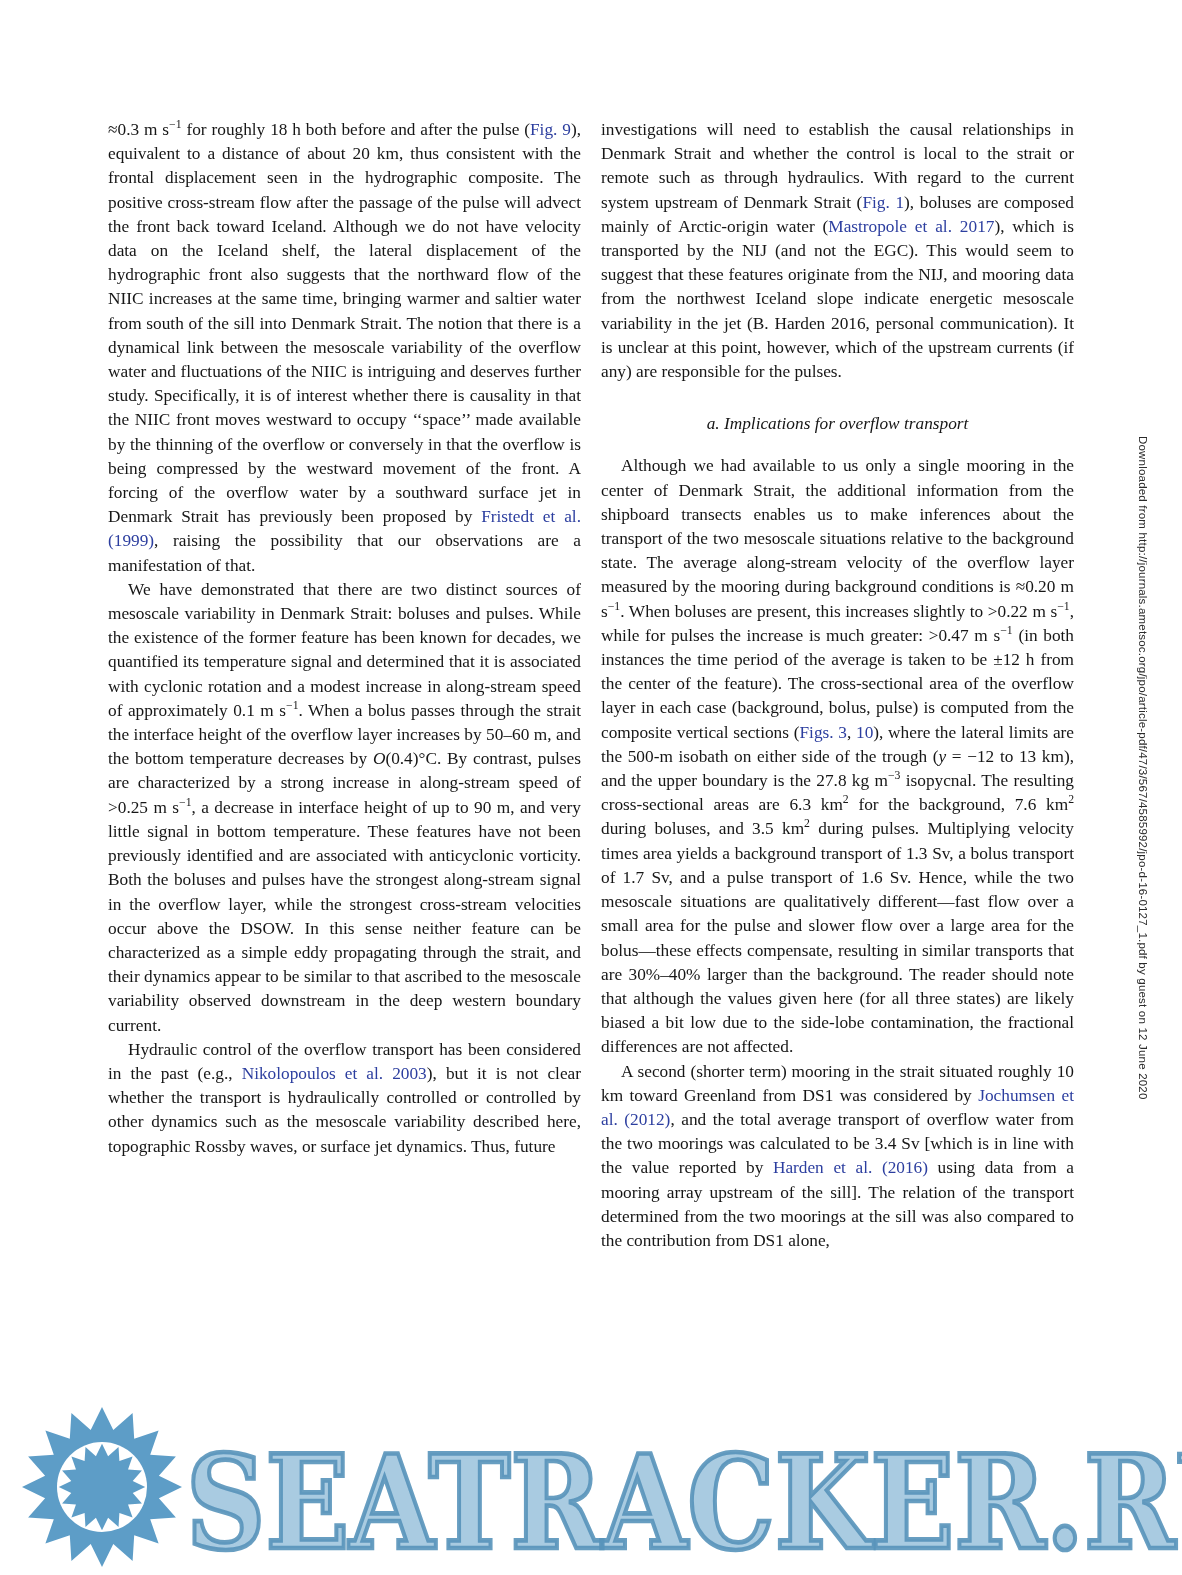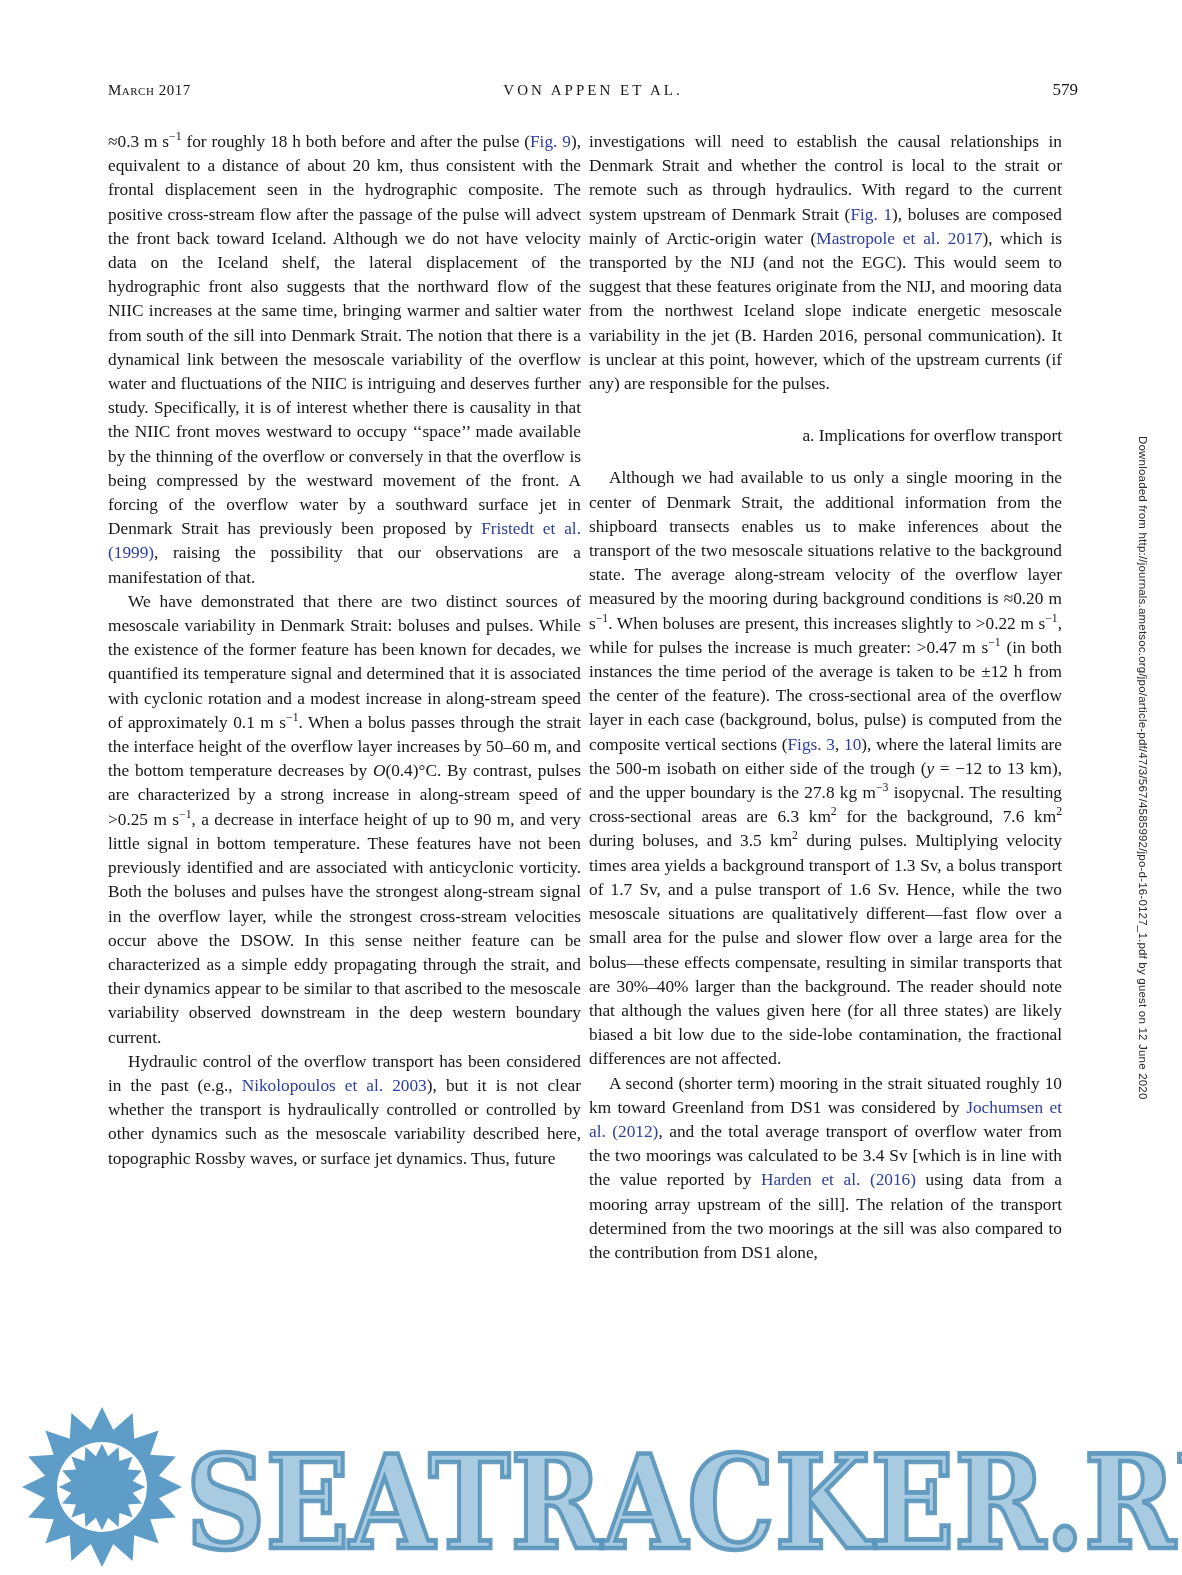--- a/index.html
+++ b/index.html
@@ -32,45 +32,46 @@
     font-size: 15px;
     letter-spacing: 3px;
   }
   .hdr-page {
     width: 230px;
     text-align: right;
     font-size: 17px;
   }
   .columns {
     position: absolute;
-    top: 130px; left: 108px; width: 970px;
+    top: 118px; left: 108px; width: 970px;
     display: flex;
-    gap: 8px;
+    gap: 20px;
   }
   .col {
     flex: 0 0 473px;
     width: 473px;
     font-size: 17.3px;
     line-height: 24.2px;
     text-align: justify;
     hyphens: auto;
   }
   .para { text-indent: 0; }
   .para.indent { text-indent: 20px; }
   .section-heading {
     font-size: 17.3px;
     font-weight: bold;
     margin: 32px 0 22px 0;
     text-align: left;
   }
   .subsection-heading {
     font-size: 17.3px;
     font-weight: normal;
+    font-style: italic;
     margin: 28px 0 18px 0;
-    text-align: right;
+    text-align: center;
   }
   .link { color: var(--link, #2c3e9f); }
   sup { font-size: 68%; line-height: 0; vertical-align: super; }
   em { font-style: italic; }
   .margin-note {
     position: absolute;
     top: 436px;
     right: 33px;
     writing-mode: vertical-rl;
     font-family: "Liberation Sans", sans-serif;
@@ -105,25 +106,20 @@
     text-shadow: 0 0 1px rgba(88,147,186,0.6);
     transform: scale(1.0, 1.18);
     transform-origin: left bottom;
   }
 </style>
 </head>
 <body>
 
 <div class="page">
 
-  <header class="page-header">
-    <span class="hdr-date">March 2017</span>
-    <span class="hdr-title">VON APPEN ET AL.</span>
-    <span class="hdr-page">579</span>
-  </header>
 
   <main class="columns">
     <section class="col">
       <p class="para"><span>≈0.3 m s</span><sup>−1</sup><span> for roughly 18 h both before and after the pulse (</span><span class="link">Fig. 9</span><span>), equivalent to a distance of about 20 km, thus consistent with the frontal displacement seen in the hydrographic composite. The positive cross-stream flow after the passage of the pulse will advect the front back toward Iceland. Although we do not have velocity data on the Iceland shelf, the lateral displacement of the hydrographic front also suggests that the northward flow of the NIIC increases at the same time, bringing warmer and saltier water from south of the sill into Denmark Strait. The notion that there is a dynamical link between the mesoscale variability of the overflow water and fluctuations of the NIIC is intriguing and deserves further study. Specifically, it is of interest whether there is causality in that the NIIC front moves westward to occupy ‘‘space’’ made available by the thinning of the overflow or conversely in that the overflow is being compressed by the westward movement of the front. A forcing of the overflow water by a southward surface jet in Denmark Strait has previously been proposed by </span><span class="link">Fristedt et al. (1999)</span><span>, raising the possibility that our observations are a manifestation of that.</span></p>
       <p class="para indent"><span>We have demonstrated that there are two distinct sources of mesoscale variability in Denmark Strait: boluses and pulses. While the existence of the former feature has been known for decades, we quantified its temperature signal and determined that it is associated with cyclonic rotation and a modest increase in along-stream speed of approximately 0.1 m s</span><sup>−1</sup><span>. When a bolus passes through the strait the interface height of the overflow layer increases by 50–60 m, and the bottom temperature decreases by </span><em>O</em><span>(0.4)°C. By contrast, pulses are characterized by a strong increase in along-stream speed of &gt;0.25 m s</span><sup>−1</sup><span>, a decrease in interface height of up to 90 m, and very little signal in bottom temperature. These features have not been previously identified and are associated with anticyclonic vorticity. Both the boluses and pulses have the strongest along-stream signal in the overflow layer, while the strongest cross-stream velocities occur above the DSOW. In this sense neither feature can be characterized as a simple eddy propagating through the strait, and their dynamics appear to be similar to that ascribed to the mesoscale variability observed downstream in the deep western boundary current.</span></p>
       <p class="para indent"><span>Hydraulic control of the overflow transport has been considered in the past (e.g., </span><span class="link">Nikolopoulos et al. 2003</span><span>), but it is not clear whether the transport is hydraulically controlled or controlled by other dynamics such as the mesoscale variability described here, topographic Rossby waves, or surface jet dynamics. Thus, future</span></p>
     </section>
 
     <section class="col">
       <p class="para"><span>investigations will need to establish the causal relationships in Denmark Strait and whether the control is local to the strait or remote such as through hydraulics. With regard to the current system upstream of Denmark Strait (</span><span class="link">Fig. 1</span><span>), boluses are composed mainly of Arctic-origin water (</span><span class="link">Mastropole et al. 2017</span><span>), which is transported by the NIJ (and not the EGC). This would seem to suggest that these features originate from the NIJ, and mooring data from the northwest Iceland slope indicate energetic mesoscale variability in the jet (B. Harden 2016, personal communication). It is unclear at this point, however, which of the upstream currents (if any) are responsible for the pulses.</span></p>

